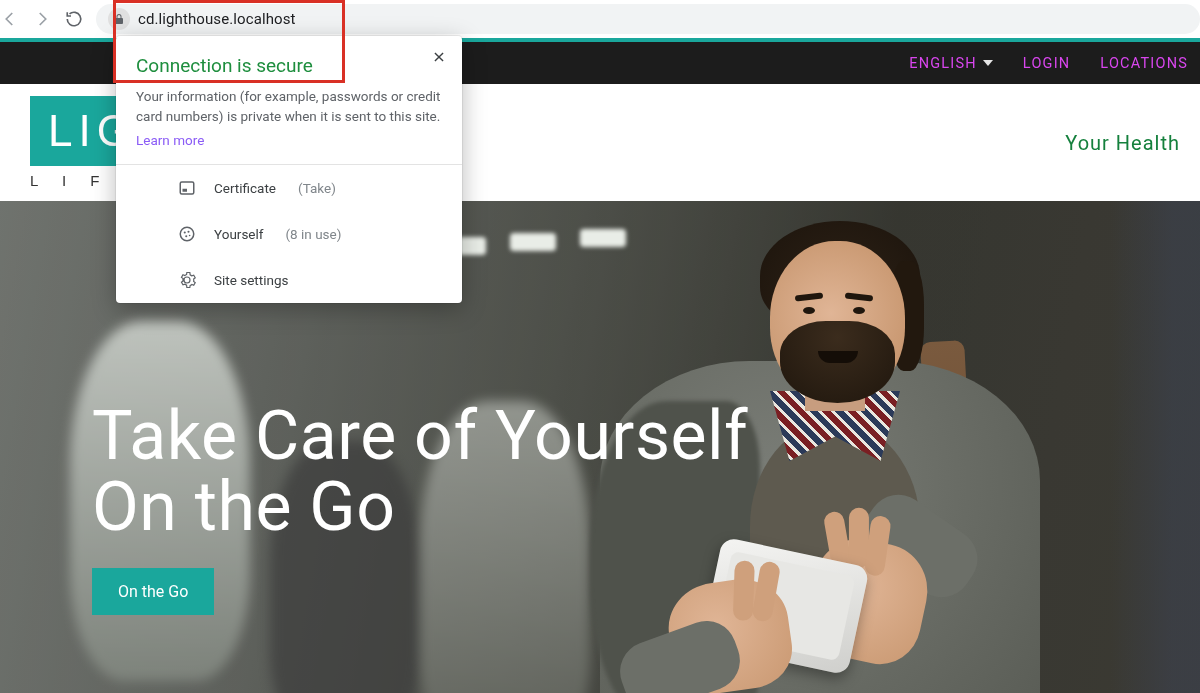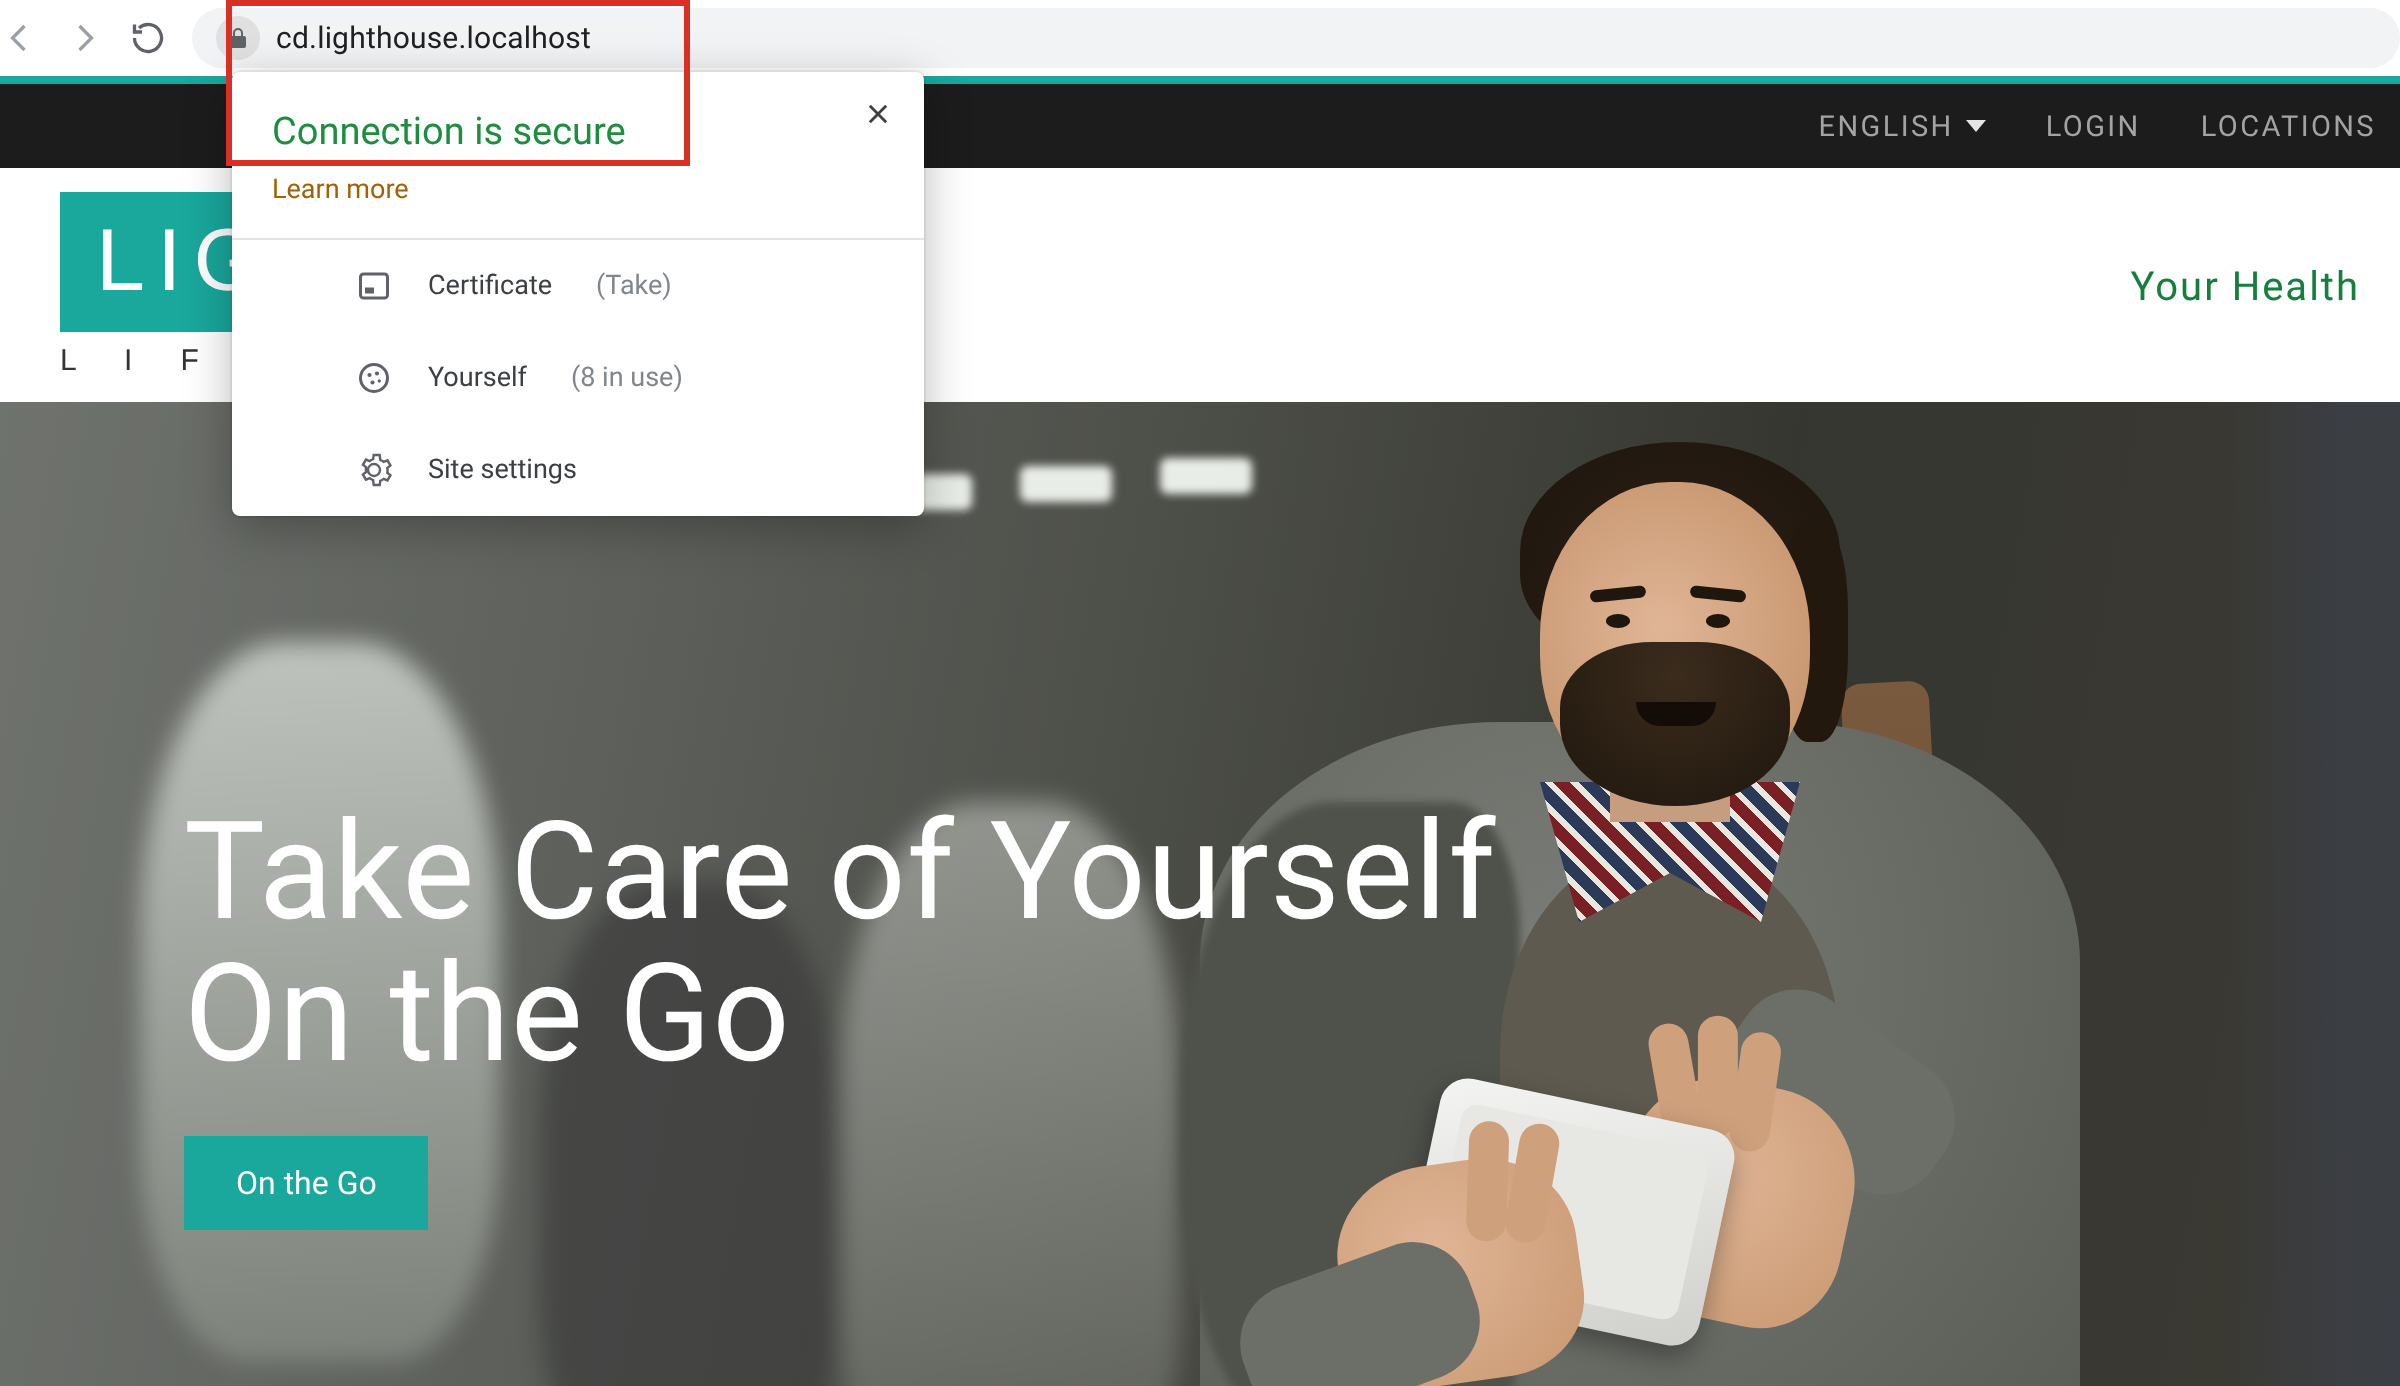--- a/index.html
+++ b/index.html
@@ -23,21 +23,21 @@
   .lock-badge {
     width:22px; height:22px; border-radius:50%; background:#e0e0e0;
     display:flex; align-items:center; justify-content:center; color:#5f6368;
   }
   .addr-text { font-size:15px; color:#202124; letter-spacing:.1px; }
 
   
   .teal-stripe { height:4px; background:#1aa79c; }
   .blackbar {
     height:42px; background:#1c1c1c; display:flex; justify-content:flex-end; align-items:center;
-    gap:30px; padding:0 22px; color:#a3a3a3; font-size:14.5px; letter-spacing:1.2px;
+    gap:30px; padding:0 22px; color:#d946ef; font-size:14.5px; letter-spacing:1.2px;
   }
   .blackbar span { cursor:pointer; }
   .lang { display:flex; align-items:center; gap:6px; }
   .caret-down { width:0;height:0;border-left:5px solid transparent;border-right:5px solid transparent;border-top:6px solid #e5e5e5; }
 
   
   .header-band { height:117px; background:#fff; display:flex; align-items:center; justify-content:space-between; padding:0 20px 0 30px; }
   .logo-box {
     width:225px; height:70px; background:#1aa79c; color:#fff;
     font-size:44px; letter-spacing:6px; font-weight:500;
@@ -166,21 +166,21 @@
   .popover {
     position:absolute; left:116px; top:36px; width:346px;
     background:#fff; border-radius:4px;
     box-shadow:0 6px 24px rgba(0,0,0,.28), 0 0 0 1px rgba(0,0,0,.06);
     z-index:60;
     color:#3c4043; font-size:13.5px;
   }
   .pop-pad { padding:18px 20px 16px 20px; }
   .pop-title { color:#1e8e3e; font-size:19px; margin:0 0 10px 0;}
   .pop-desc { color:#5f6368; line-height:1.45; margin:0 0 6px 0;}
-  .pop-link { color:#a16207; text-decoration:none;}
+  .pop-link { color:#8b5cf6; text-decoration:none;}
   .pop-x { position:absolute; right:10px; top:8px; width:26px;height:26px; display:flex;align-items:center;justify-content:center; color:#3c4043; cursor:pointer; font-size:18px;}
   .pop-divider { height:1px; background:#e3e3e3; }
   .pop-row {
     display:flex; align-items:center; gap:18px; padding:14px 22px; cursor:pointer;
     color:#3c4043;
     margin-left:40px;
   }
   .pop-row .icn { width:18px; height:18px; color:#5f6368; display:flex; align-items:center; justify-content:center;}
   .pop-row .sub { color:#80868b; margin-left:4px;}
 
@@ -291,20 +291,21 @@
 
 <div class="popover">
   <div class="pop-x">
     <svg width="14" height="14" viewBox="0 0 24 24" stroke="currentColor" stroke-width="2.4">
         <line x1="5" y1="5" x2="19" y2="19"></line>
         <line x1="19" y1="5" x2="5" y2="19"></line>
       </svg>
   </div>
   <div class="pop-pad">
     <p class="pop-title">Connection is secure</p>
+    <p class="pop-desc">Your information (for example, passwords or credit card numbers) is private when it is sent to this site.</p>
     <a href="#" class="pop-link">Learn more</a>
   </div>
   <div class="pop-divider"></div>
 
   <div class="pop-row">
     <span class="icn">
       <svg width="18" height="18" viewBox="0 0 24 24" fill="currentColor">
           <rect x="3" y="4" width="18" height="16" rx="2" fill="none" stroke="currentColor" stroke-width="2"></rect>
           <rect x="6" y="13" width="6" height="4" fill="currentColor"></rect>
         </svg>

